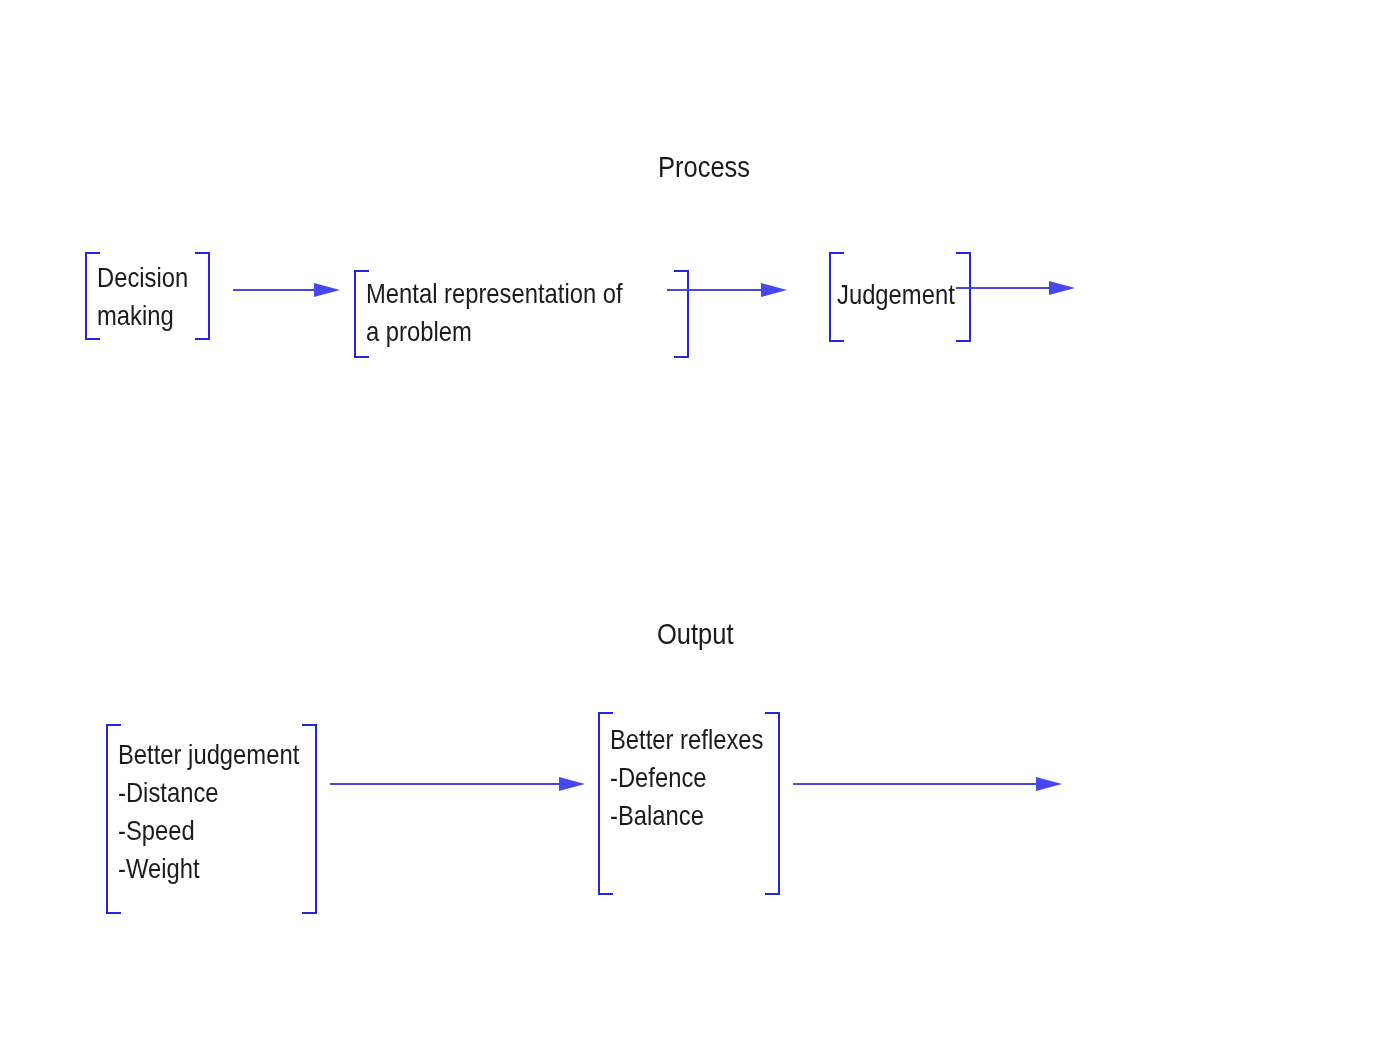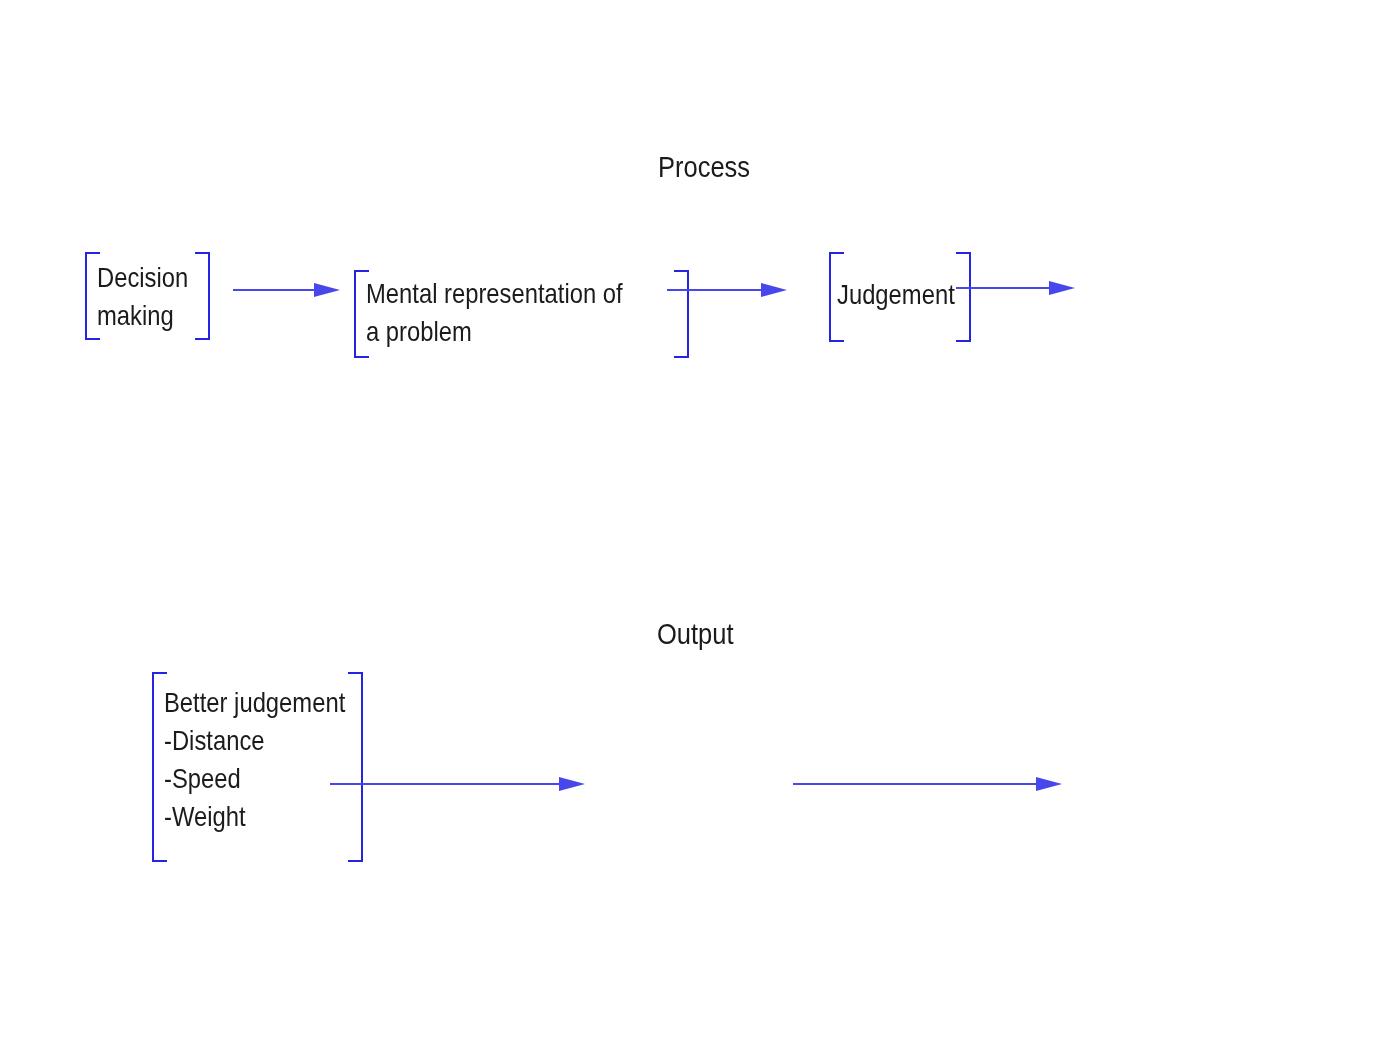--- a/index.html
+++ b/index.html
@@ -99,36 +99,45 @@
   </div>
 
   <div class="arrow" style="left:956px;top:281px;width:119px;">
     <i class="shaft"></i>
     <i class="head"></i>
   </div>
 
 
   <div class="section-title" style="left:657px;top:617px;">Output</div>
 
-  <div class="bracket-box" style="left:106px;top:672px;width:211px;height:190px;margin-left:46px;">
+  <div class="bracket-box" style="left:106px;top:724px;width:211px;height:190px;">
     <span class="br l"></span>
     <span class="br r"></span>
     <div class="box-text" style="top:12px;">
       <div>Better judgement</div>
       <div>-Distance</div>
       <div>-Speed</div>
       <div>-Weight</div>
     </div>
   </div>
 
   <div class="arrow" style="left:330px;top:777px;width:255px;">
     <i class="shaft"></i>
     <i class="head"></i>
   </div>
 
+  <div class="bracket-box" style="left:598px;top:712px;width:182px;height:183px;">
+    <span class="br l"></span>
+    <span class="br r"></span>
+    <div class="box-text" style="top:9px;">
+      <div>Better reflexes</div>
+      <div>-Defence</div>
+      <div>-Balance</div>
+    </div>
+  </div>
 
   <div class="arrow" style="left:793px;top:777px;width:269px;">
     <i class="shaft"></i>
     <i class="head"></i>
   </div>
 
 
 </div>
 
 </body></html>

